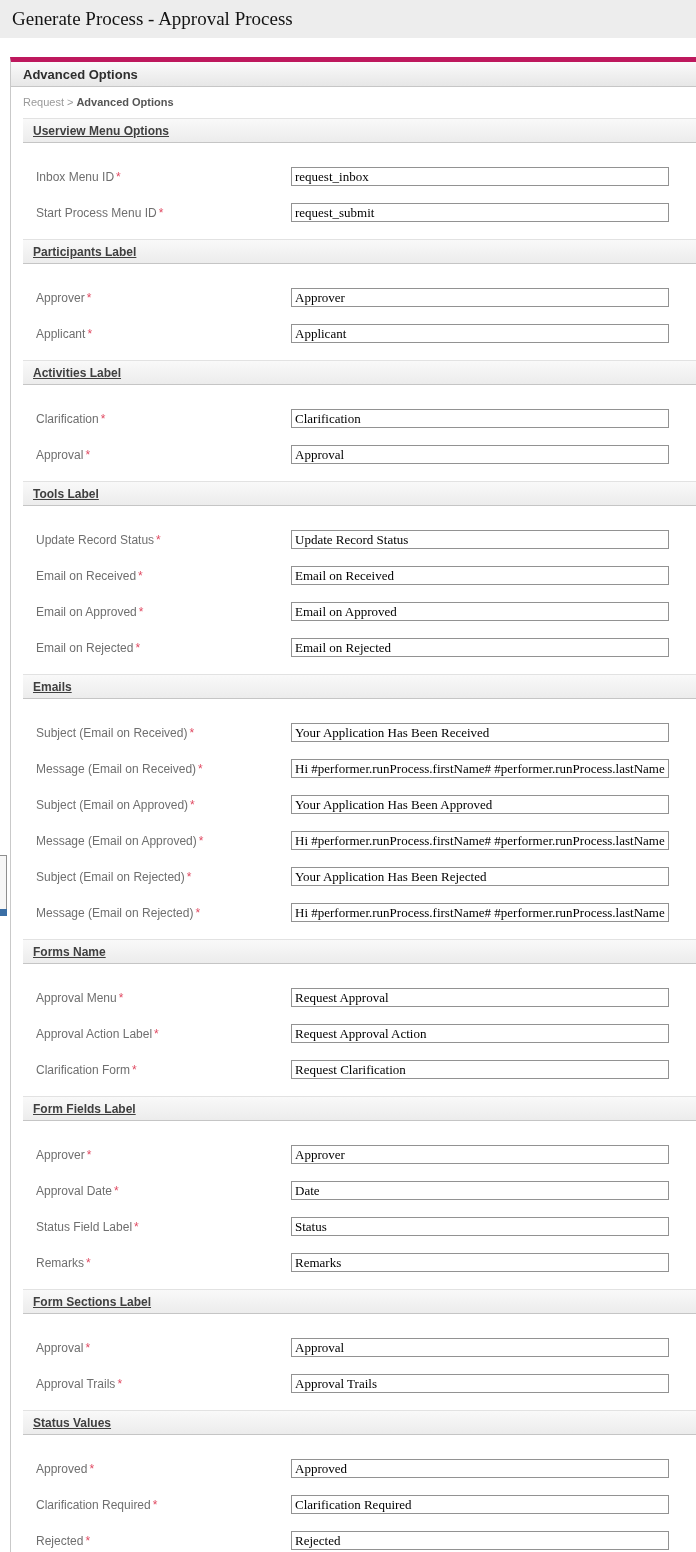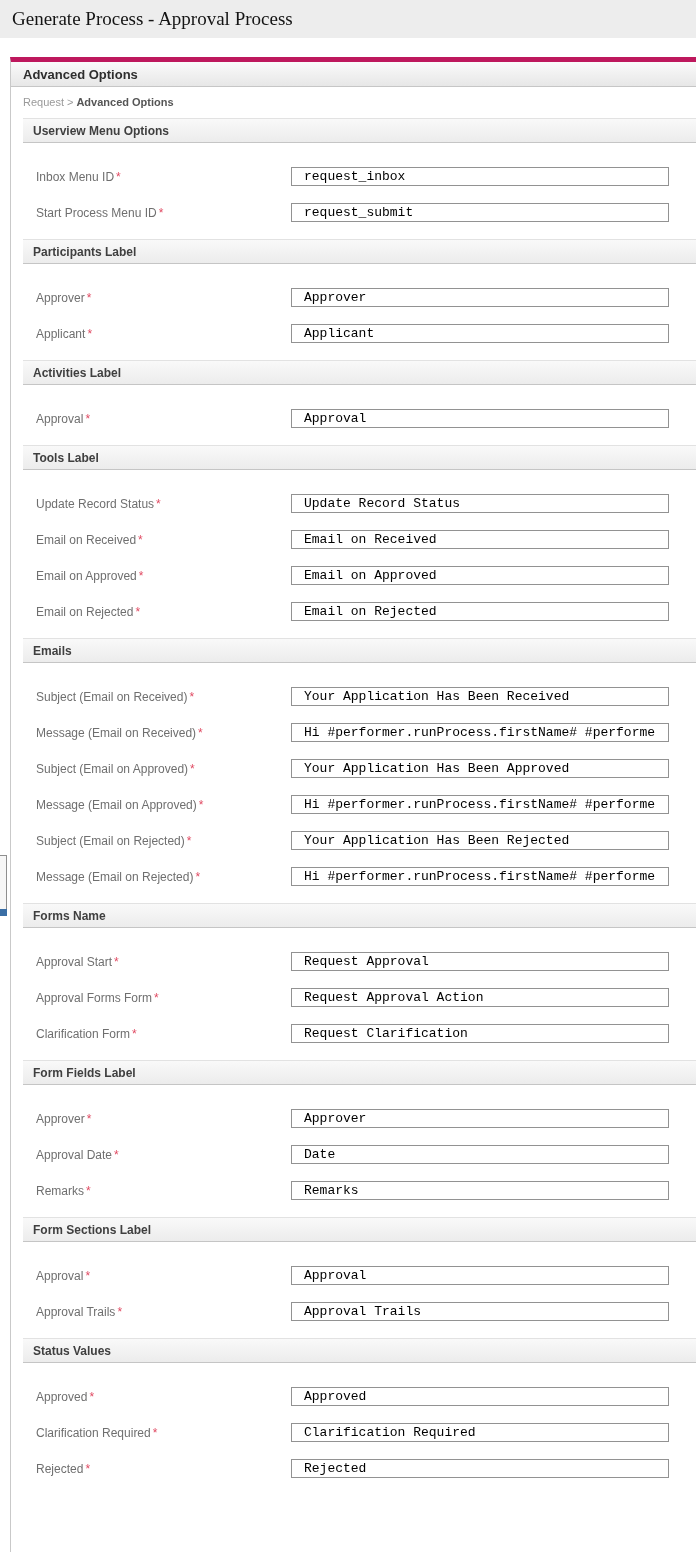--- a/index.html
+++ b/index.html
@@ -59,20 +59,21 @@
   
   .section { margin-left: 12px; }
   .section-header {
     background: linear-gradient(#f9f9f9, #ececec);
     border-bottom: 1px solid #c5c5c5;
     border-top: 1px solid #e2e2e2;
     font-weight: bold;
     font-size: 12px;
     color: #3f3f3f;
     padding: 5px 10px 4px 10px;
+    text-decoration: underline;
   }
   .section-rows { padding: 24px 0 0 0; }
 
   .row {
     display: flex;
     align-items: center;
     height: 19px;
     margin-bottom: 17px;
     padding-left: 13px;
   }
@@ -81,22 +82,22 @@
     font-size: 12px;
     color: #6f6f6f;
     white-space: nowrap;
     overflow: hidden;
   }
   .required-star { color: #e04a62; margin-left: 2px; }
   .field-input {
     width: 378px;
     height: 19px;
     border: 1px solid #929292;
-    padding: 1px 12px;
-    font-family: Liberation Mono, monospace;
+    padding: 1px 3px;
+    font-family: Liberation Serif, serif;
     font-size: 13px;
     color: #000;
     background: #fff;
     outline: none;
   }
 
   
   .floating-edge {
     position: absolute;
     left: 0; top: 855px;
@@ -154,20 +155,24 @@
   <div class="row">
     <label class="field-label"><span class="label-text">Applicant</span><span class="required-star">*</span></label>
     <input class="field-input" type="text" value="Applicant" style="">
   </div>
 </div>
   </section>
 
   <section class="section">
     <div class="section-header">Activities Label</div>
     <div class="section-rows">
+  <div class="row">
+    <label class="field-label"><span class="label-text">Clarification</span><span class="required-star">*</span></label>
+    <input class="field-input" type="text" value="Clarification" style="">
+  </div>
 
   <div class="row">
     <label class="field-label"><span class="label-text">Approval</span><span class="required-star">*</span></label>
     <input class="field-input" type="text" value="Approval" style="">
   </div>
 </div>
   </section>
 
   <section class="section">
     <div class="section-header">Tools Label</div>
@@ -226,26 +231,26 @@
     <label class="field-label"><span class="label-text">Message (Email on Rejected)</span><span class="required-star">*</span></label>
     <input class="field-input" type="text" value="Hi #performer.runProcess.firstName# #performer.runProcess.lastName#" style="">
   </div>
 </div>
   </section>
 
   <section class="section">
     <div class="section-header">Forms Name</div>
     <div class="section-rows">
   <div class="row">
-    <label class="field-label"><span class="label-text">Approval Start</span><span class="required-star">*</span></label>
+    <label class="field-label"><span class="label-text">Approval Menu</span><span class="required-star">*</span></label>
     <input class="field-input" type="text" value="Request Approval" style="">
   </div>
 
   <div class="row">
-    <label class="field-label"><span class="label-text">Approval Forms Form</span><span class="required-star">*</span></label>
+    <label class="field-label"><span class="label-text">Approval Action Label</span><span class="required-star">*</span></label>
     <input class="field-input" type="text" value="Request Approval Action" style="">
   </div>
 
   <div class="row">
     <label class="field-label"><span class="label-text">Clarification Form</span><span class="required-star">*</span></label>
     <input class="field-input" type="text" value="Request Clarification" style="">
   </div>
 </div>
   </section>
 
@@ -255,20 +260,24 @@
   <div class="row">
     <label class="field-label"><span class="label-text">Approver</span><span class="required-star">*</span></label>
     <input class="field-input" type="text" value="Approver" style="">
   </div>
 
   <div class="row">
     <label class="field-label"><span class="label-text">Approval Date</span><span class="required-star">*</span></label>
     <input class="field-input" type="text" value="Date" style="">
   </div>
 
+  <div class="row">
+    <label class="field-label"><span class="label-text">Status Field Label</span><span class="required-star">*</span></label>
+    <input class="field-input" type="text" value="Status" style="">
+  </div>
 
   <div class="row">
     <label class="field-label"><span class="label-text">Remarks</span><span class="required-star">*</span></label>
     <input class="field-input" type="text" value="Remarks" style="">
   </div>
 </div>
   </section>
 
   <section class="section">
     <div class="section-header">Form Sections Label</div>

